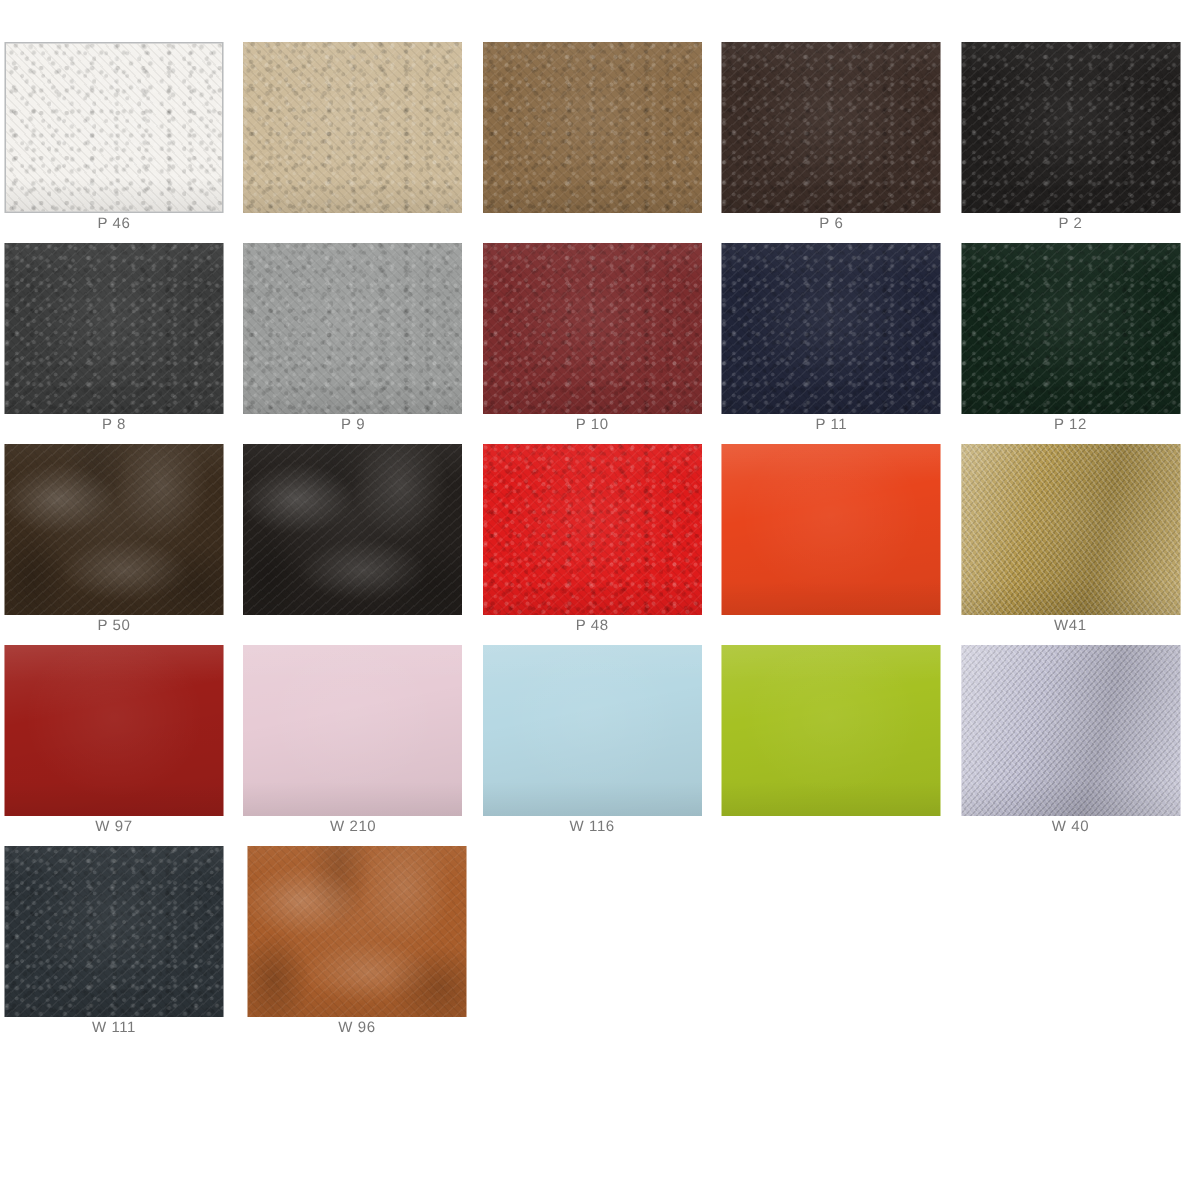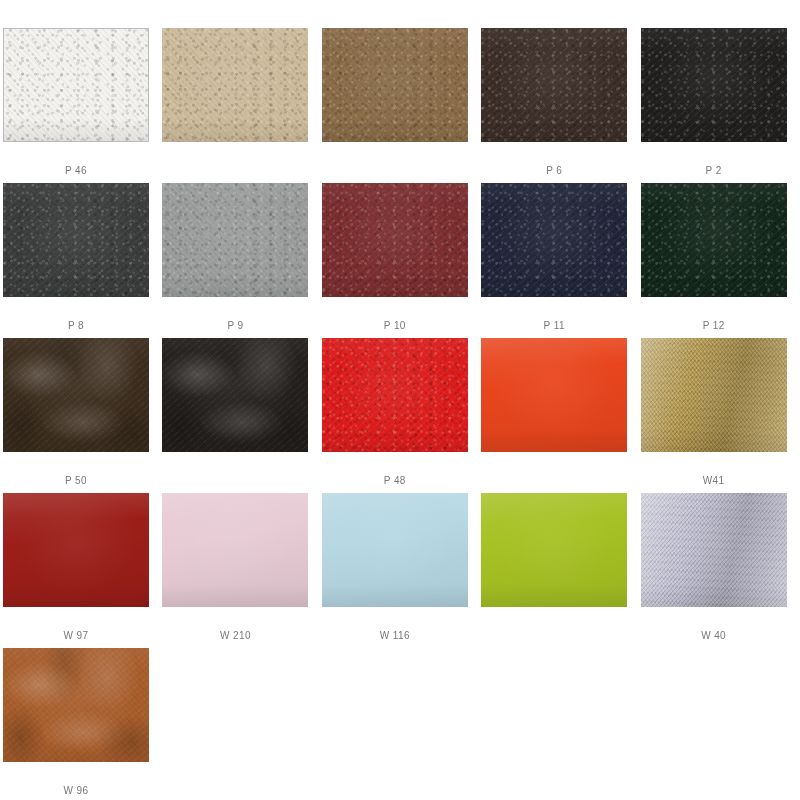--- a/index.html
+++ b/index.html
@@ -115,21 +115,21 @@
                               transparent 80%, rgba(0,0,0,.07) 100%);
   }
 
   .swatch-label {
     width: 146px;
     text-align: center;
     font-size: 10px;
     line-height: 12px;
     color: #787878;
     letter-spacing: .4px;
-    padding-top: 23px;
+    padding-top: 2px;
     white-space: nowrap;
     font-family: "Liberation Sans", sans-serif;
   }
 </style>
 </head>
 <body>
 
 <div id="swatch-grid">
     <div class="swatch-row">
       <div class="swatch-cell">
@@ -282,20 +282,28 @@
       <div class="swatch-cell">
         <div class="swatch-chip" style="background-color: rgb(191, 190, 209);">
           <span class="grain metallic"></span>
           <span class="grain vignette"></span>
         </div>
         <div class="swatch-label">W 40</div>
       </div>
     </div>
     <div class="swatch-row">
       <div class="swatch-cell">
+        <div class="swatch-chip" style="background-color: rgb(44, 51, 56);">
+          <span class="grain pebble"></span>
+          <span class="grain hatch"></span>
+          <span class="grain vignette"></span>
+        </div>
+        <div class="swatch-label">W 111</div>
+      </div>
+      <div class="swatch-cell">
         <div class="swatch-chip" style="background-color: rgb(168, 93, 43);">
           <span class="grain distressed"></span>
           <span class="grain hatch"></span>
           <span class="grain vignette"></span>
         </div>
         <div class="swatch-label">W 96</div>
       </div>
     </div>
   </div>
 

